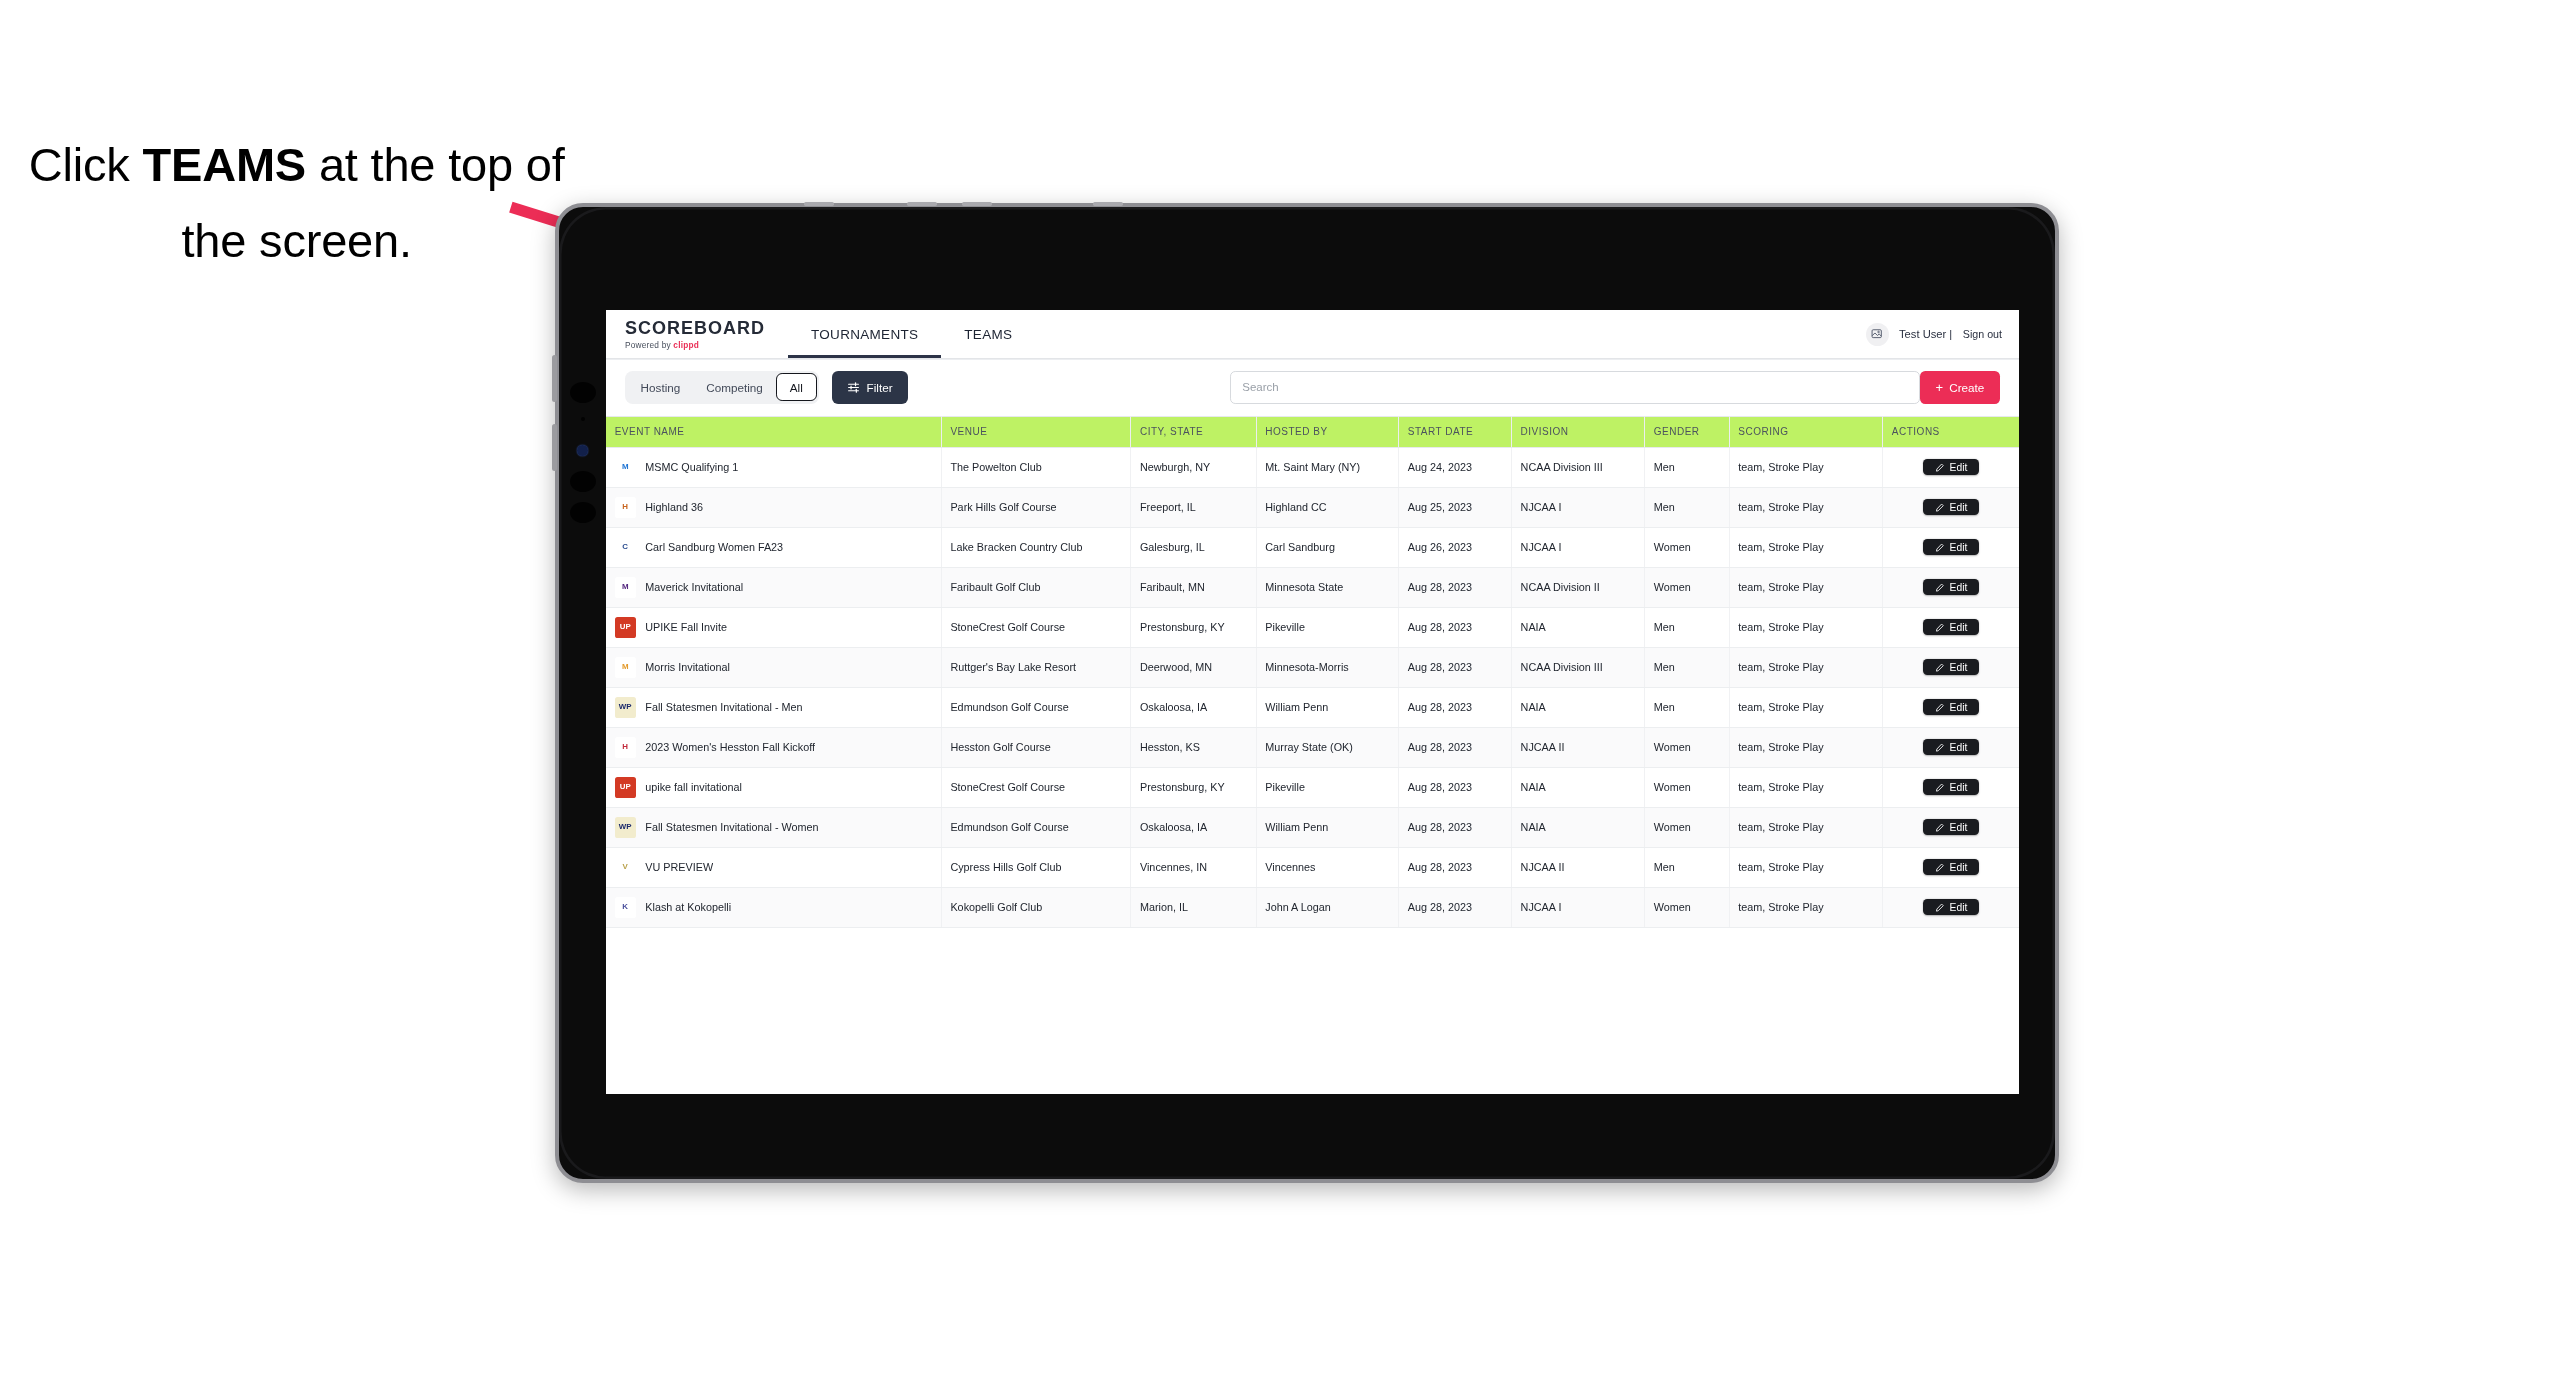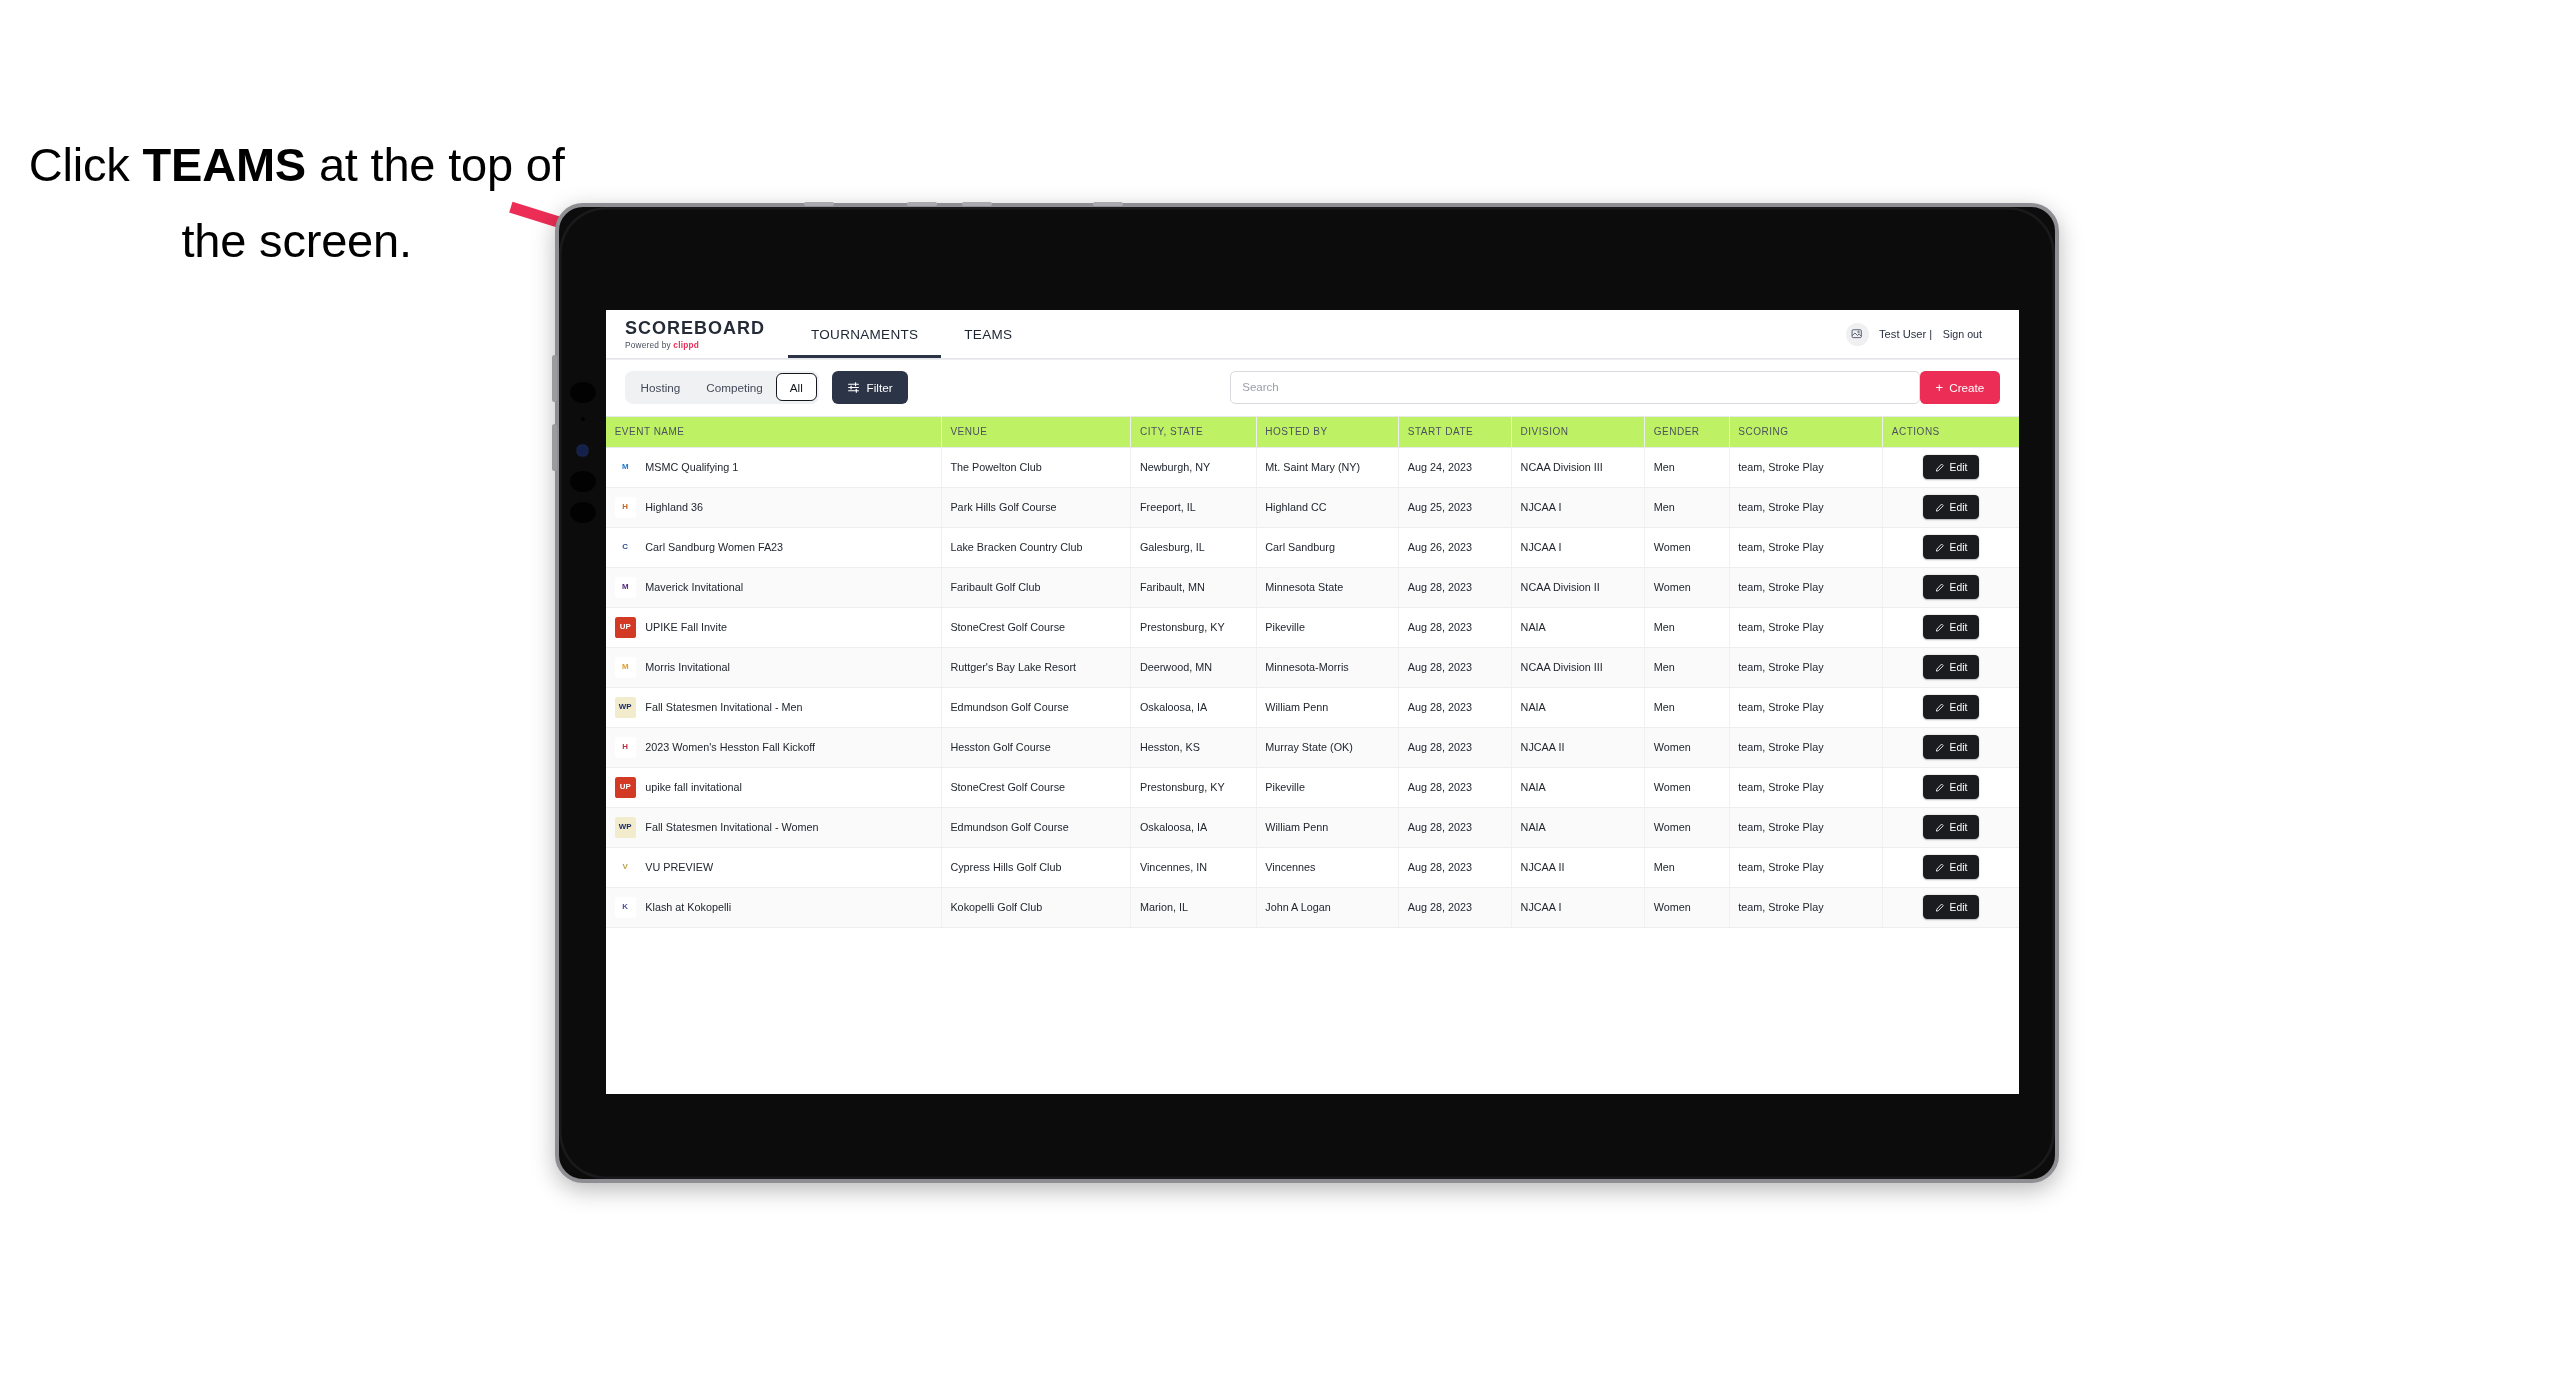--- a/index.html
+++ b/index.html
@@ -88,21 +88,21 @@
     font-size: 13.5px; color: #1d2433; letter-spacing: 0.3px;
     cursor: pointer; position: relative;
   }
   .navtab.active::after {
     content: ""; position: absolute; left: 0; right: 0; bottom: 0;
     height: 2.6px; background: #2c3347;
   }
 
   .appbar-right {
     margin-left: auto; display: flex; align-items: center;
-    padding-right: 37px; gap: 10.5px;
+    padding-right: 17px; gap: 10.5px;
   }
   .avatar {
     width: 23px; height: 23px; border-radius: 50%;
     background: #f0f0f2; display: flex; align-items: center; justify-content: center;
   }
   .avatar svg { width: 11.4px; height: 11.4px; }
   .user-text { font-size: 11.2px; color: #2a3040; }
   .signout { font-size: 10.7px; color: #2a3040; cursor: pointer; }
 
   
@@ -176,21 +176,21 @@
     width: 21px; height: 21px; flex: 0 0 21px;
     border-radius: 2.6px; position: relative; overflow: hidden;
     display: flex; align-items: center; justify-content: center;
     font-size: 7.9px; font-weight: 700; color: #fff; line-height: 1;
   }
   .ev-name { overflow: hidden; text-overflow: ellipsis; }
 
   .edit-btn {
     display: inline-flex; align-items: center; gap: 5.2px;
     background: #1a1c20; color: #fff; border: none; border-radius: 4.4px;
-    height: 24px; padding: 0 11.4px; font-size: 10.3px; cursor: pointer;
+    height: 16px; padding: 0 11.4px; font-size: 10.3px; cursor: pointer;
     font-family: "Liberation Sans", sans-serif;
     box-shadow: 0 0.9px 1.7px rgba(0,0,0,.3);
   }
   .edit-btn svg { width: 9.6px; height: 9.6px; }
 
   
   col.c-event { width: 214px; }
   col.c-venue { width: 121px; }
   col.c-city  { width: 80px; }
   col.c-host  { width: 91px; }

